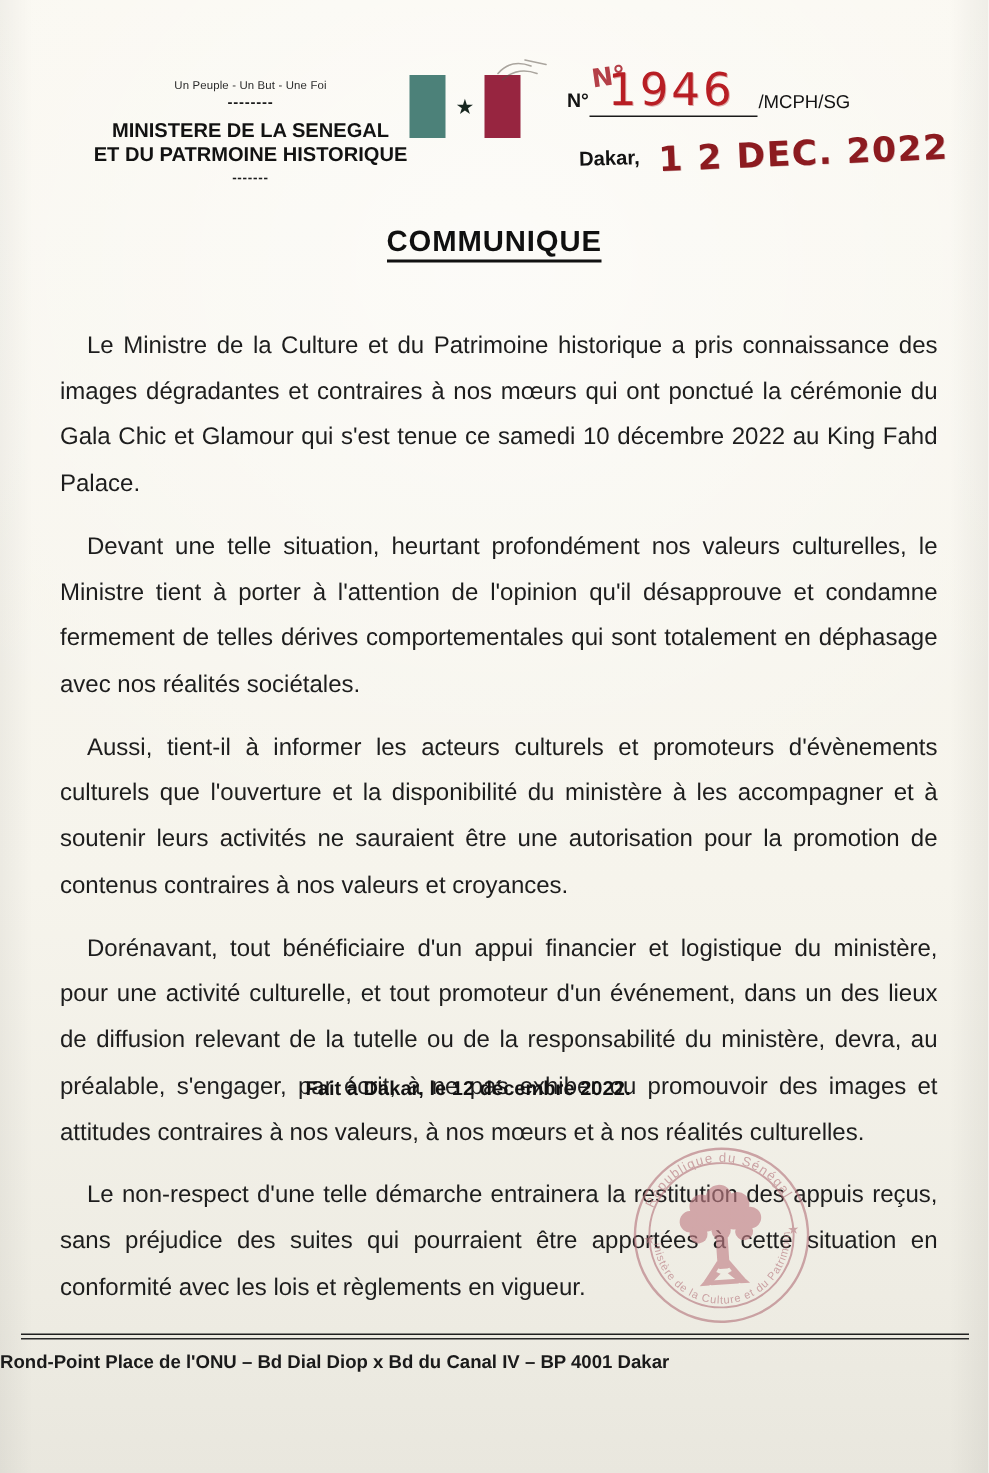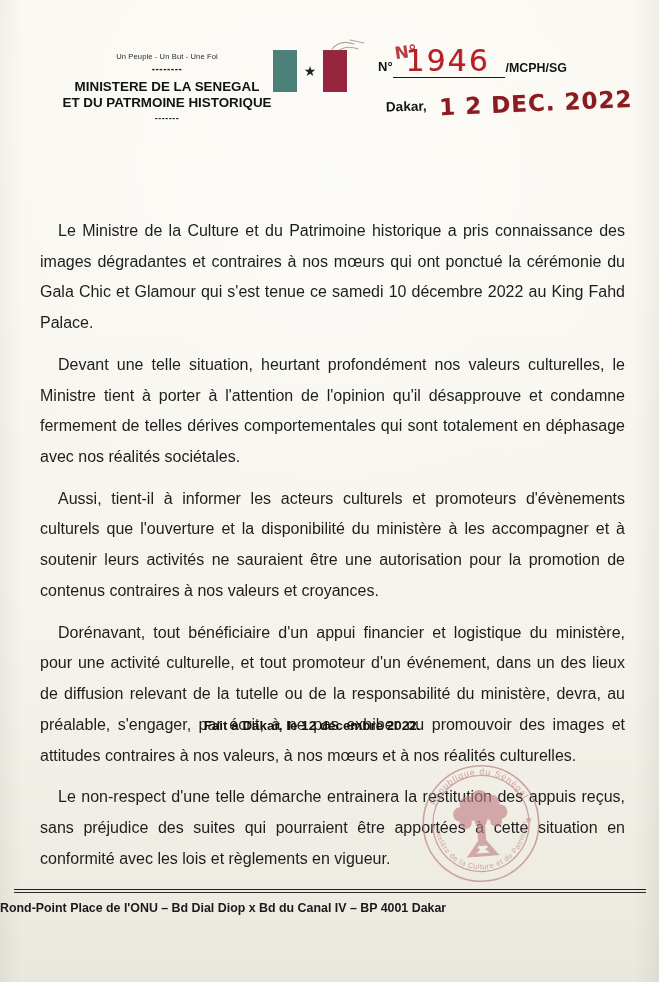--- a/index.html
+++ b/index.html
@@ -169,21 +169,21 @@
   }
   .ref-scribble {
     position: absolute;
     left: -48px;
     top: 1px;
     width: 44px;
     height: 22px;
     opacity: 0.5;
   }
   .ref-suffix {
-    font-weight: bold;
+    font-weight: normal;
     font-size: 12.4px;
     color: #131313;
     padding-bottom: 3px;
     padding-left: 1px;
   }
   .date-row {
     display: flex;
     align-items: baseline;
     margin-top: 12px;
     padding-left: 8px;
@@ -324,20 +324,23 @@
         </span>
         <span class="ref-suffix">/MCPH/SG</span>
       </div>
       <div class="date-row">
         <span class="date-label">Dakar,</span>
         <span class="date-stamp">1 2 DEC. 2022</span>
       </div>
     </div>
   </div>
 
+  <div class="doc-title">
+    <span>COMMUNIQUE</span>
+  </div>
 
   <div class="body-text">
     <p class="para">Le Ministre de la Culture et du Patrimoine historique a pris connaissance des images dégradantes et contraires à nos mœurs qui ont ponctué la cérémonie du Gala Chic et Glamour qui s'est tenue ce samedi 10 décembre 2022 au King Fahd Palace.</p>
     <p class="para">Devant une telle situation, heurtant profondément nos valeurs culturelles, le Ministre tient à porter à l'attention de l'opinion qu'il désapprouve et condamne fermement de telles dérives comportementales qui sont totalement en déphasage avec nos réalités sociétales.</p>
     <p class="para">Aussi, tient-il à informer les acteurs culturels et promoteurs d'évènements culturels que l'ouverture et la disponibilité du ministère à les accompagner et à soutenir leurs activités ne sauraient être une autorisation pour la promotion de contenus contraires à nos valeurs et croyances.</p>
     <p class="para">Dorénavant, tout bénéficiaire d'un appui financier et logistique du ministère, pour une activité culturelle, et tout promoteur d'un événement, dans un des lieux de diffusion relevant de la tutelle ou de la responsabilité du ministère, devra, au préalable, s'engager, par écrit, à ne pas exhiber ou promouvoir des images et attitudes contraires à nos valeurs, à nos mœurs et à nos réalités culturelles.</p>
     <p class="para">Le non-respect d'une telle démarche entrainera la restitution des appuis reçus, sans préjudice des suites qui pourraient être apportées à cette situation en conformité avec les lois et règlements en vigueur.</p>
   </div>
 
   <div class="signature">Fait à Dakar, le 12 décembre 2022.</div>

